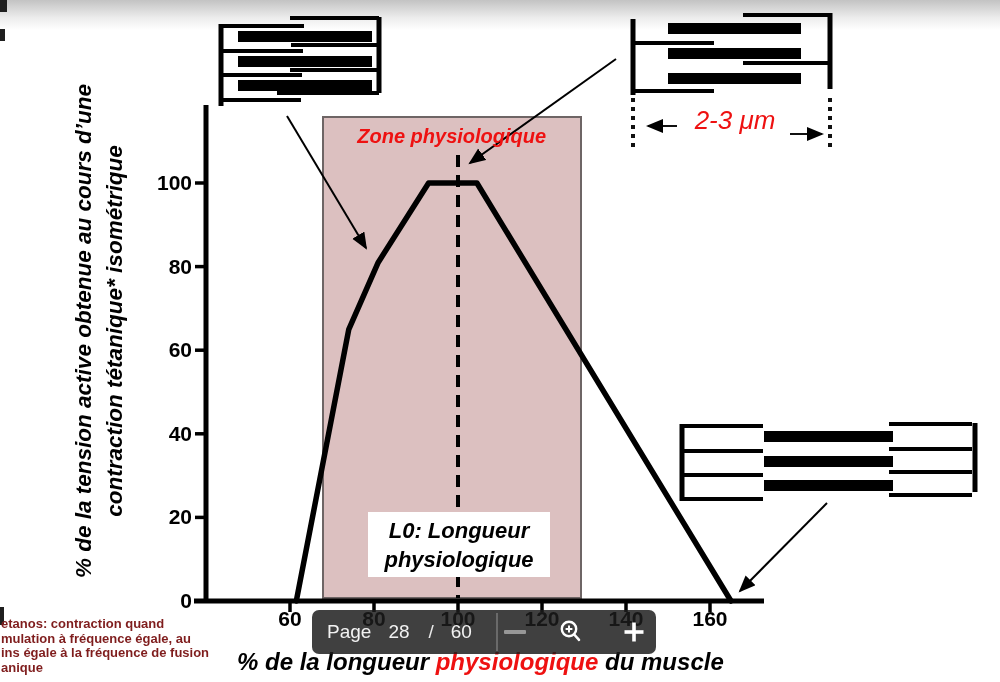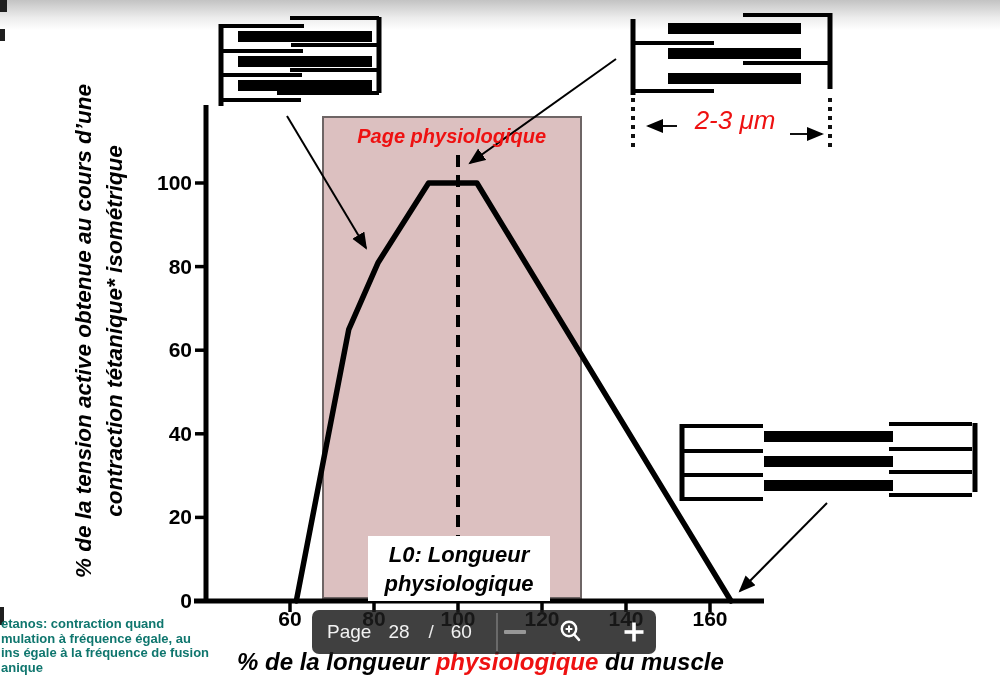--- a/index.html
+++ b/index.html
@@ -12,33 +12,33 @@
   .edge-mark{position:absolute;background:#1f1f1f;z-index:1;}
   
   #zone{position:absolute;z-index:1;background:#dcc0c0;border:2px solid #6e6565;box-sizing:border-box;}
   #zone-title{position:absolute;z-index:3;color:#ee1111;font-weight:bold;font-style:italic;
               font-size:20px;text-align:center;}
   
   #chart-svg{position:absolute;left:0;top:0;z-index:2;}
   
   #l0-box{position:absolute;z-index:3;background:#ffffff;color:#000;
           font-weight:bold;font-style:italic;font-size:22px;line-height:29px;
-          display:flex;flex-direction:column;justify-content:center;text-align:center;margin-top:24px;}
+          display:flex;flex-direction:column;justify-content:center;text-align:center;}
   
   #ylabel{position:absolute;left:-160px;top:299px;width:520px;height:64px;z-index:1;
           transform:rotate(-90deg);color:#000;font-weight:bold;font-style:italic;
           font-size:22.5px;line-height:31px;text-align:center;white-space:nowrap;}
   #xlabel{position:absolute;left:237px;top:648px;width:500px;z-index:3;text-align:left;
           color:#000;font-weight:bold;font-style:italic;font-size:24px;white-space:nowrap;}
   #xlabel .hl{color:#ee1111;}
   
   #sarc-len{position:absolute;left:676px;top:105px;width:118px;z-index:3;text-align:center;
             color:#ee1111;font-weight:normal;font-style:italic;font-size:26px;white-space:nowrap;}
   
-  #footnote{position:absolute;left:1px;top:617px;width:230px;z-index:3;color:#0f766e;
+  #footnote{position:absolute;left:1px;top:617px;width:230px;z-index:3;color:#7f1d1d;
             font-weight:bold;font-size:13px;line-height:14.5px;}
   
   #toolbar{position:absolute;left:312px;top:610px;width:344px;height:44px;z-index:6;
            background:rgba(28,28,28,0.84);border-radius:7px;color:#f2f2f2;font-size:19px;}
   #toolbar .pagerow{position:absolute;left:15px;top:0;height:44px;display:flex;align-items:center;}
   #toolbar .pagerow span{display:inline-block;}
   #page-label{margin-right:17px;}
   #page-current{margin-right:19px;}
   #page-sep{margin-right:17px;color:#e8e8e8;}
   #toolbar .divider{position:absolute;left:184px;top:3px;width:1.5px;height:38px;background:#6a6a6a;}
@@ -54,21 +54,21 @@
 
 <div id="stage">
 
   <div id="top-fade"></div>
 
   <div class="edge-mark" style="left:0;top:0;width:7px;height:12px;"></div>
   <div class="edge-mark" style="left:0;top:29px;width:5px;height:12px;"></div>
   <div class="edge-mark" style="left:0;top:607px;width:4px;height:18px;"></div>
 
   <div id="zone" style="left: 321.5px; top: 116px; width: 260.4px; height: 483px; background: rgb(220, 192, 192);"></div>
-  <div id="zone-title" style="left: 321.5px; top: 125px; width: 260.4px;">Page physiologique</div>
+  <div id="zone-title" style="left: 321.5px; top: 125px; width: 260.4px;">Zone physiologique</div>
 
   <svg id="chart-svg" width="1000" height="682">
     <defs>
       <marker id="arrh" markerWidth="10" markerHeight="8" refX="7.5" refY="3.5" orient="auto">
         <path d="M0,0 L8.5,3.5 L0,7 z" fill="#000"></path>
       </marker>
     </defs>
 
     <g>
       <line x1="206" y1="105" x2="206" y2="603" stroke="#000" stroke-width="5"></line>

